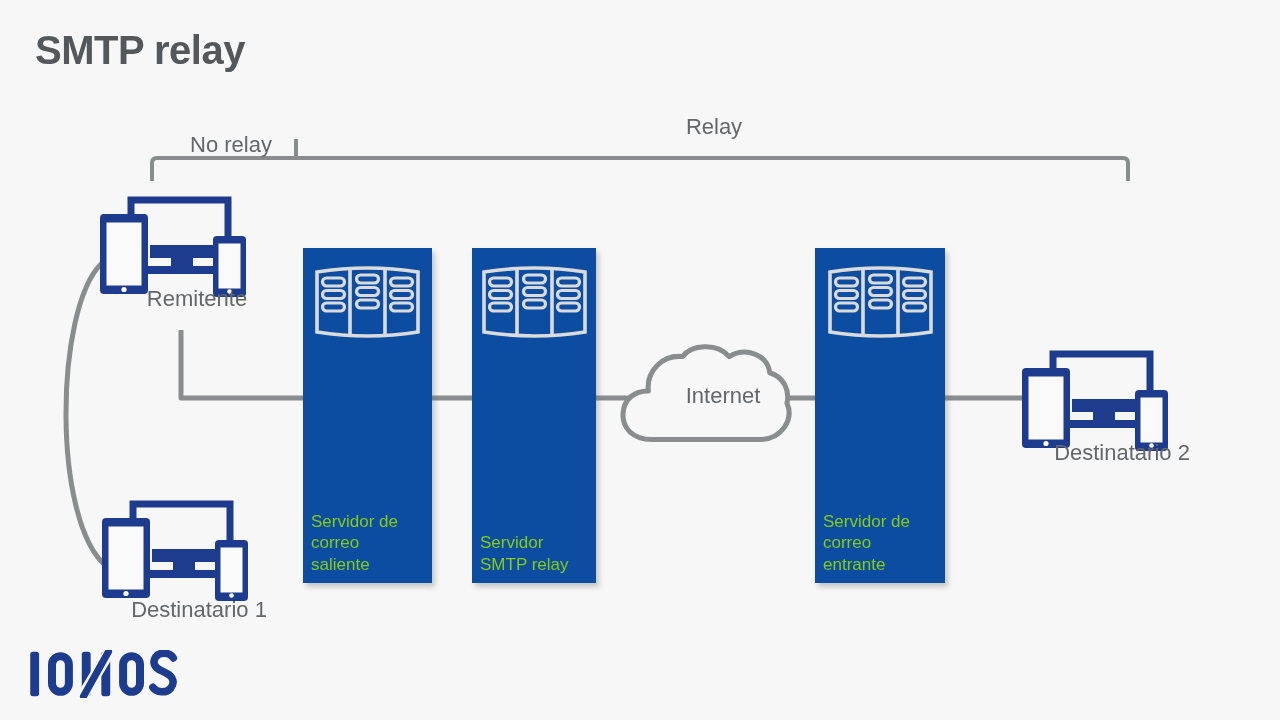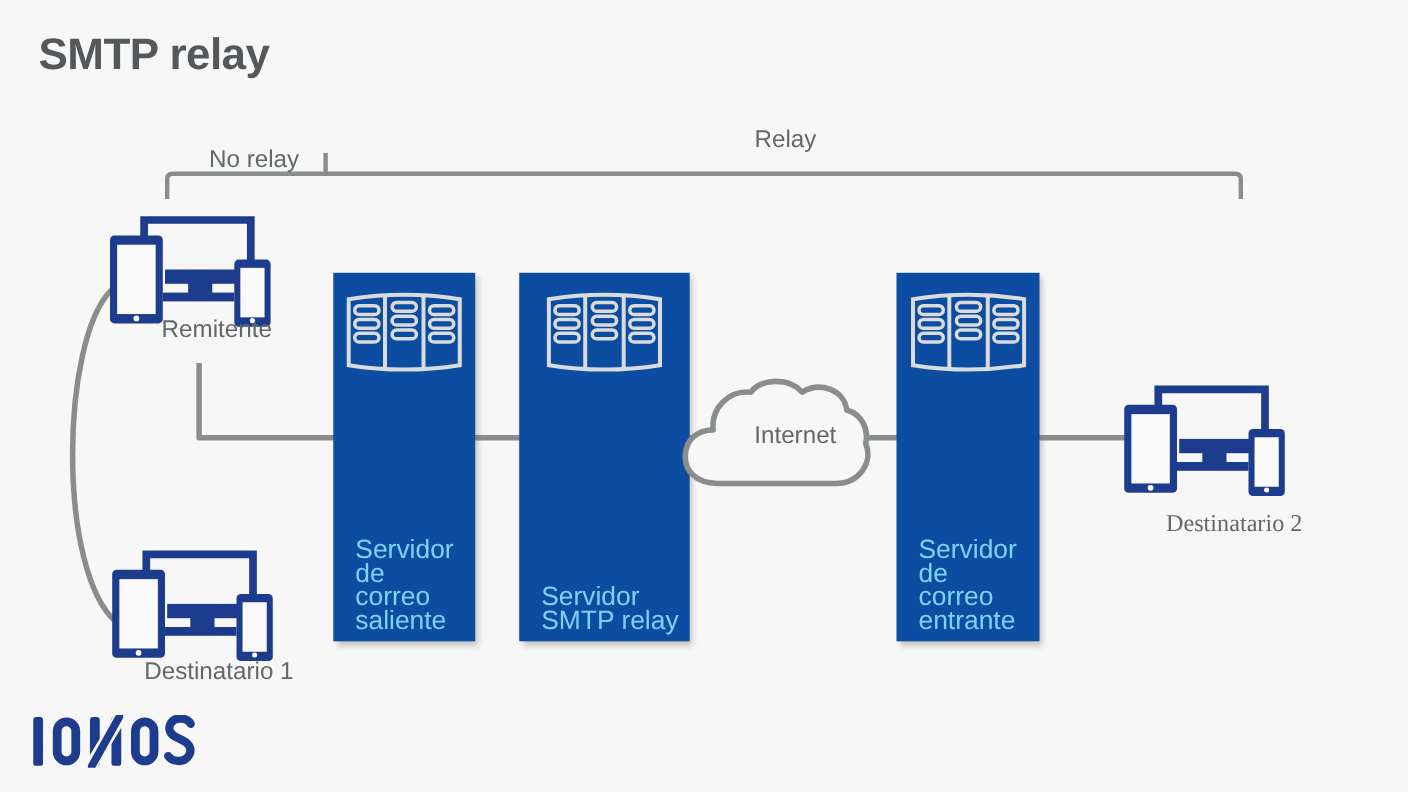--- a/index.html
+++ b/index.html
@@ -25,22 +25,22 @@
     width:129px;height:335px;top:248px;
     background:#0D4DA1;
     z-index:2;
     display:flex;flex-direction:column;align-items:center;
     box-shadow:3px 4px 5px rgba(110,110,110,0.35);
   }
   .server-box .rack{margin-top:15px;}
   .server-box .spacer{flex:1;}
   .server-label{
     align-self:flex-start;
-    padding:0 8px 8px 20px;
-    color:#7dd3fc;font-size:24px;line-height:21.5px;
+    padding:0 8px 8px 8px;
+    color:#84cc16;font-size:17px;line-height:21.5px;
   }
   .server-label span{display:block;}
   
   .devices-icon{z-index:2;}
   .cloud-wrap{left:620px;top:342px;z-index:2;}
   .cloud-label{left:622px;top:383px;width:170px;z-index:3;}
   
   .logo{left:30px;top:650px;z-index:4;}
 </style>
 </head>
@@ -99,35 +99,35 @@
 <div class="abs gray-label" style="left:81px;top:286px;width:200px;">Remitente</div>
 
 <svg class="abs devices-icon" style="left:97px;top:494px;" width="155" height="110" viewBox="0 0 155 110">
   <use href="#devices-sym"></use>
 </svg>
 <div class="abs gray-label" style="left:53px;top:597px;width:260px;">Destinatario 1</div>
 
 <svg class="abs devices-icon" style="left:1017px;top:344px;" width="155" height="110" viewBox="0 0 155 110">
   <use href="#devices-sym"></use>
 </svg>
-<div class="abs gray-label" style="left:976px;top:463px;width:260px;font-family:Liberation Serif, serif;">Destinatario 2</div>
+<div class="abs gray-label" style="left:976px;top:440px;width:260px;">Destinatario 2</div>
 
 <div class="abs server-box" style="left:303px;">
   <svg class="rack" width="107" height="78" viewBox="0 0 107 78">
       <use href="#rack-sym"></use>
     </svg>
   <div class="spacer"></div>
   <div class="server-label">
     <span>Servidor de</span>
     <span>correo</span>
     <span>saliente</span>
   </div>
 </div>
 
-<div class="abs server-box" style="left:472px;width:155px;">
+<div class="abs server-box" style="left:472px;width:124px;">
   <svg class="rack" width="107" height="78" viewBox="0 0 107 78">
       <use href="#rack-sym"></use>
     </svg>
   <div class="spacer"></div>
   <div class="server-label">
     <span>Servidor</span>
     <span>SMTP relay</span>
   </div>
 </div>
 

